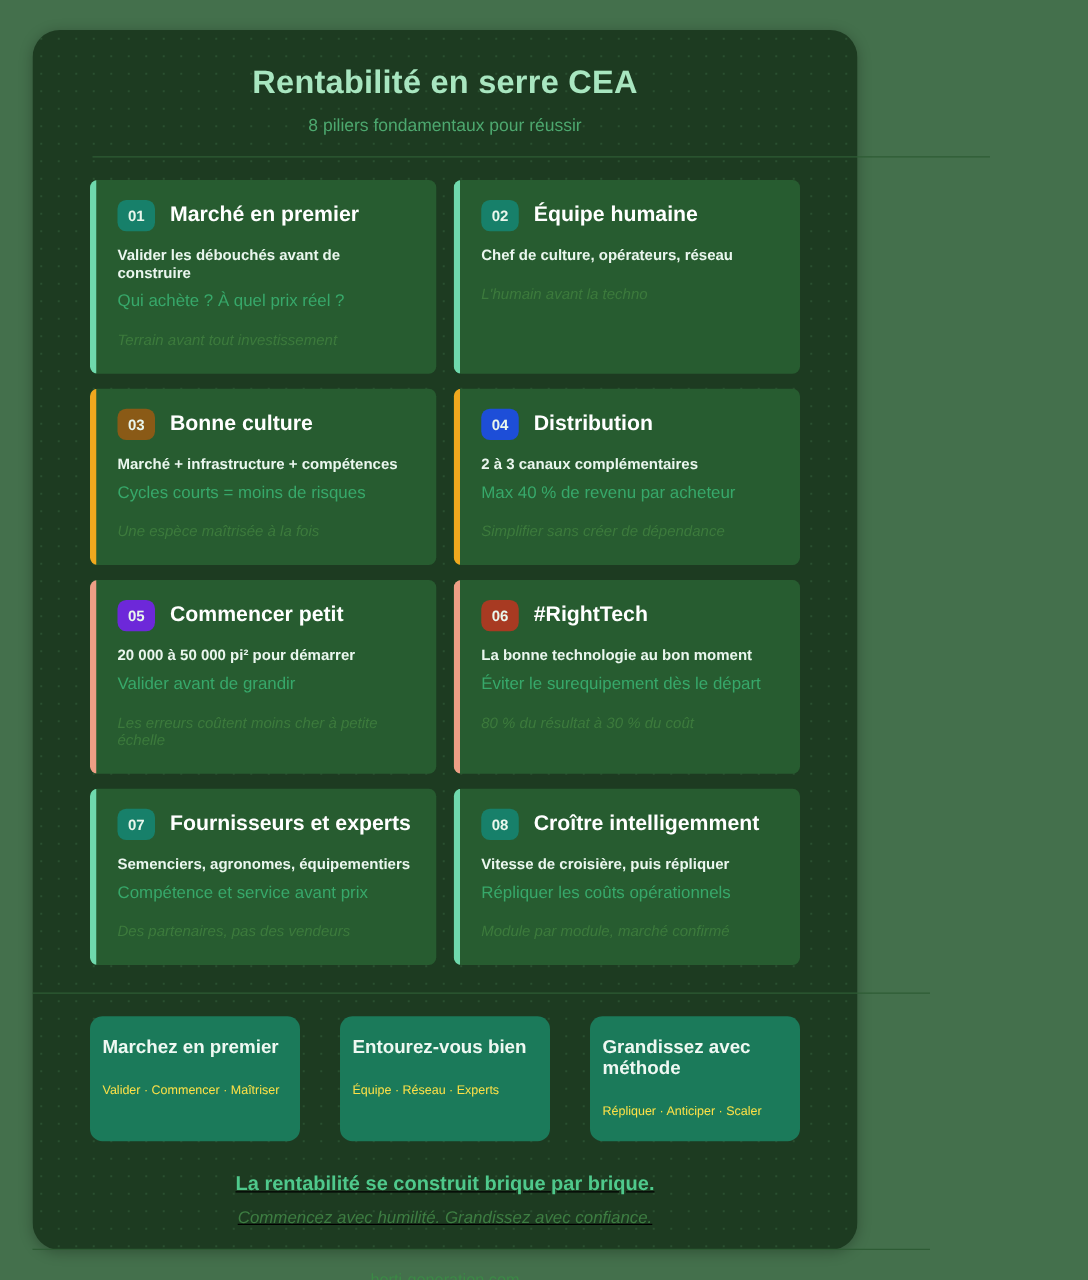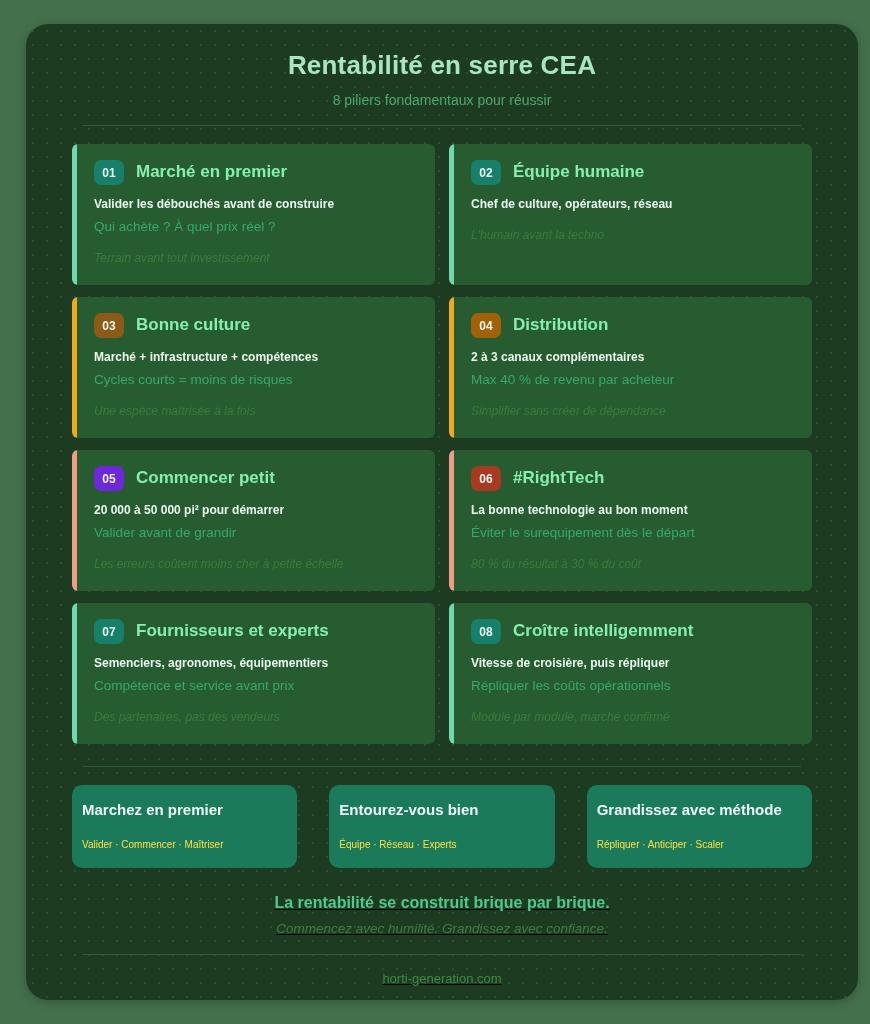--- a/index.html
+++ b/index.html
@@ -11,21 +11,21 @@
     height: 1024px;
     background: #44704c;
     font-family: "Liberation Sans", sans-serif;
     overflow: hidden;
   }
 
   #panel {
     position: absolute;
     left: 26px;
     top: 24px;
-    width: 832px;
+    width: 660px;
     height: 976px;
     background-color: #1d3b21;
     background-image: radial-gradient(rgba(110,190,130,0.16) 1px, transparent 1px);
     background-size: 14px 14px;
     border-radius: 22px;
     box-sizing: border-box;
     padding: 0;
     box-shadow: 0 2px 10px rgba(0,0,0,0.25);
   }
 
@@ -93,21 +93,21 @@
     height: 25px;
     border-radius: 7px;
     font-size: 12px;
     font-weight: bold;
     color: #e9f6ec;
     flex: 0 0 auto;
   }
   .card-title {
     font-size: 17px;
     font-weight: bold;
-    color: #86efac;
+    color: #ffffff;
     line-height: 1.1;
   }
   .card-line1 {
     margin-top: 12px;
     font-size: 12px;
     font-weight: bold;
     color: #eaf6ee;
   }
   .card-line2 {
     margin-top: 8px;
@@ -221,21 +221,21 @@
         <span class="card-title">Bonne culture</span>
       </div>
       <div class="card-line1">Marché + infrastructure + compétences</div>
       <div class="card-line2">Cycles courts = moins de risques</div>
       <div class="card-note">Une espèce maîtrisée à la fois</div>
     </div>
 
     <div class="card">
       <span class="accent" style="background:#f0a81e"></span>
       <div class="card-head">
-        <span class="badge" style="background:#a16207">04</span>
+        <span class="badge" style="background:#1d4ed8">04</span>
         <span class="card-title">Distribution</span>
       </div>
       <div class="card-line1">2 à 3 canaux complémentaires</div>
       <div class="card-line2">Max 40 % de revenu par acheteur</div>
       <div class="card-note">Simplifier sans créer de dépendance</div>
     </div>
 
     <div class="card">
       <span class="accent" style="background:#ee9e85"></span>
       <div class="card-head">

